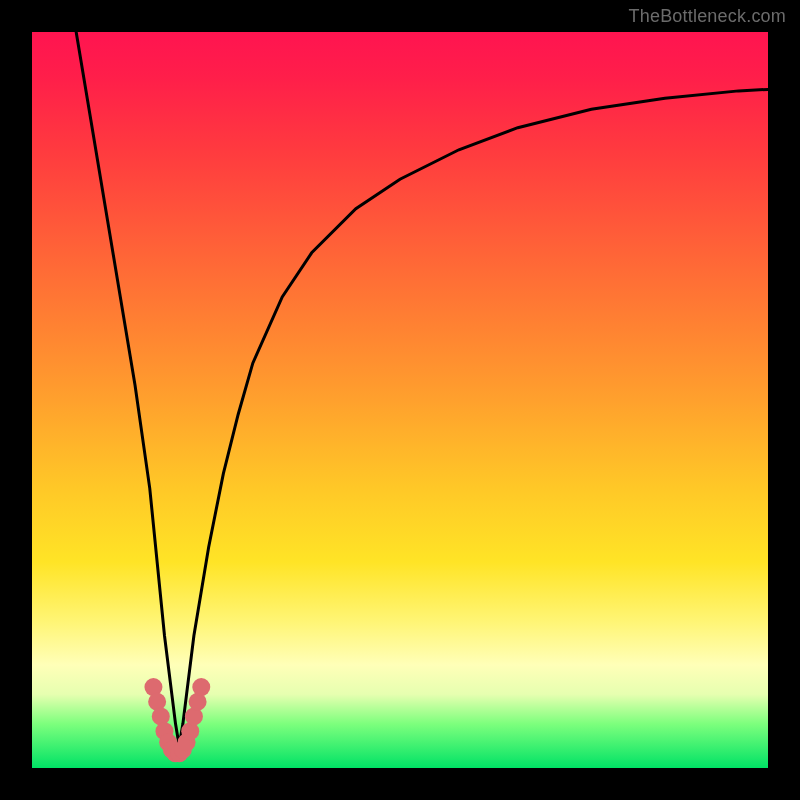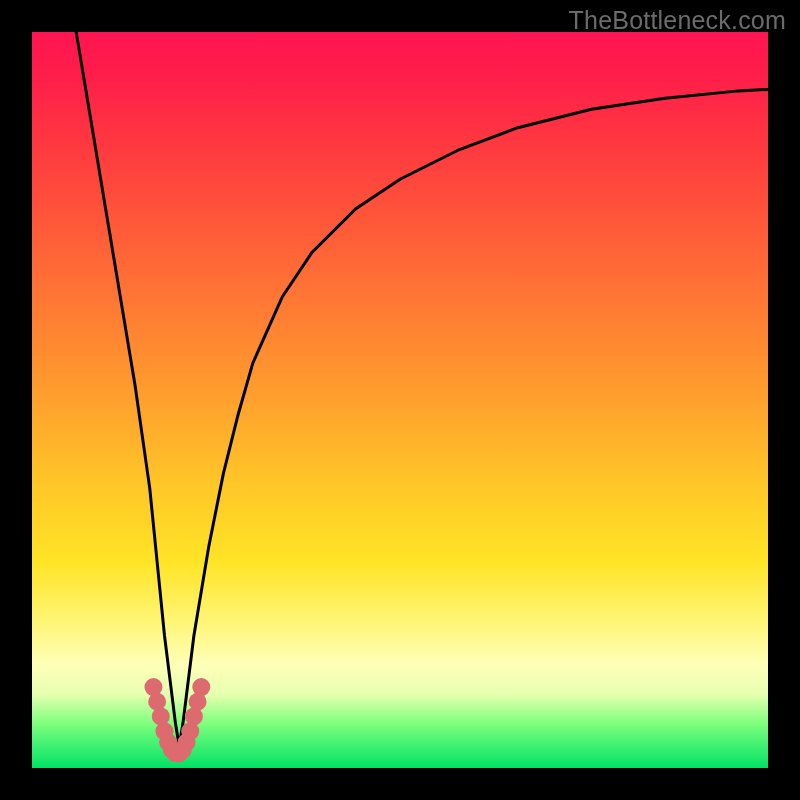--- a/index.html
+++ b/index.html
@@ -40,21 +40,21 @@
       #e6ffb0 90%,
       #7dff7d 94%,
       #00e265 100%
     );
   }
   .watermark {
     position: absolute;
     top: 6px;
     right: 14px;
     color: #6b6b6b;
-    font-size: 25px;
+    font-size: 18px;
     letter-spacing: 0.2px;
     user-select: none;
   }
   svg.curve {
     position: absolute;
     left: 0;
     top: 0;
     width: 736px;
     height: 736px;
     overflow: visible;

